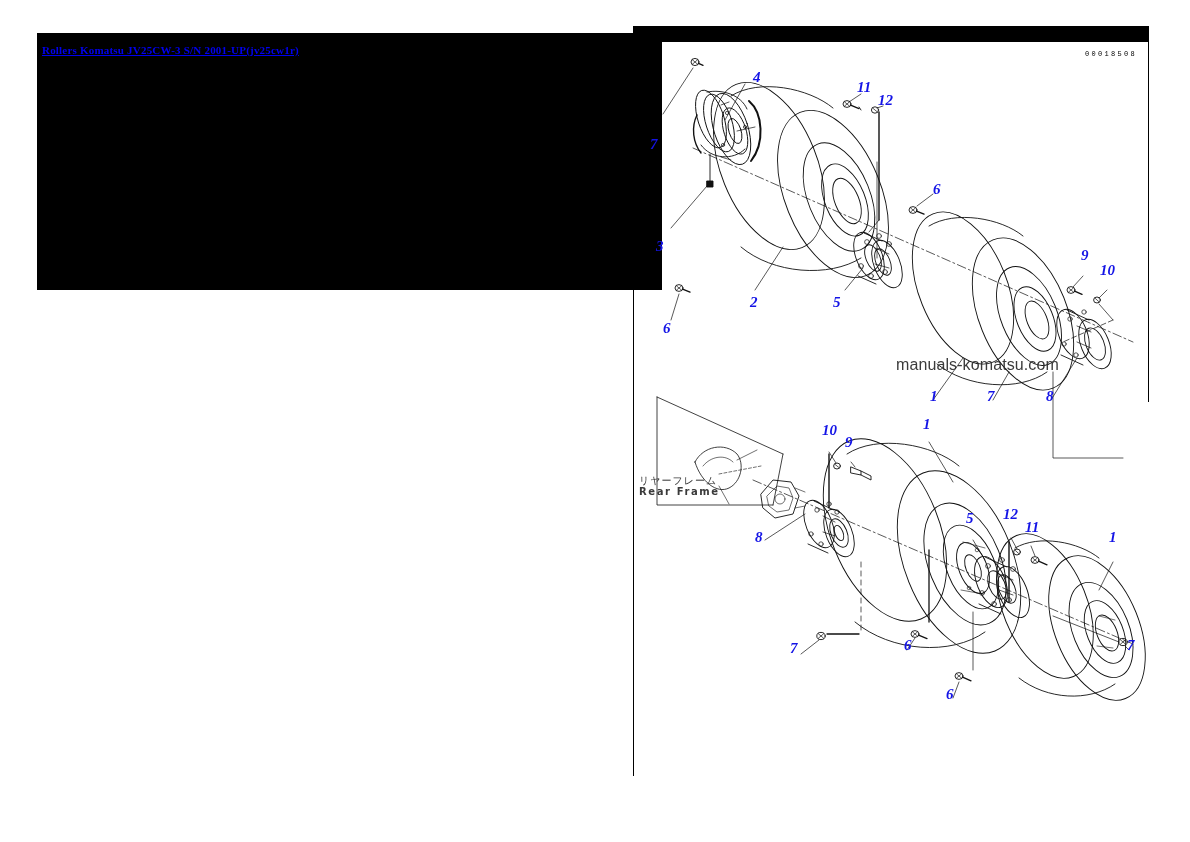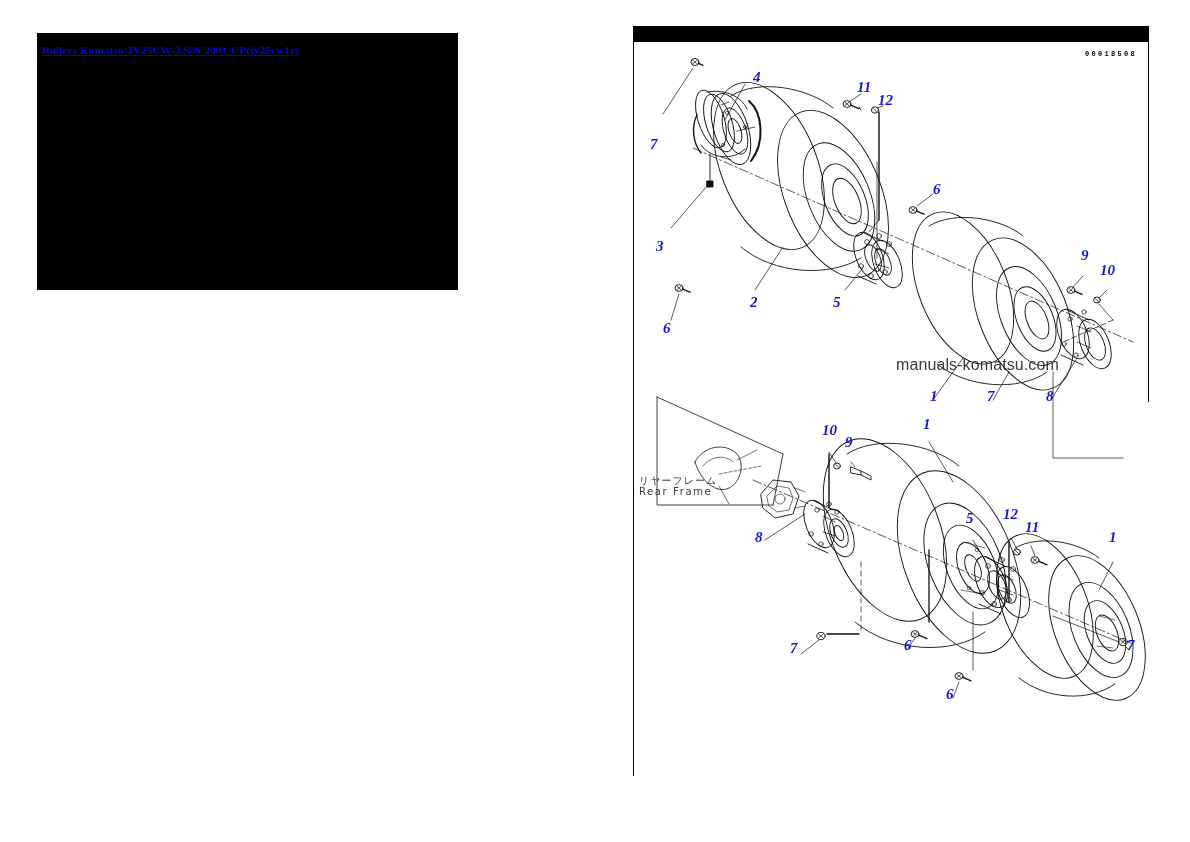--- a/index.html
+++ b/index.html
@@ -14,21 +14,21 @@
     position: relative;
     font-family: "Liberation Serif", serif;
     overflow: hidden;
   }
 
   
   #preview-panel {
     position: absolute;
     left: 37px;
     top: 33px;
-    width: 421px;
+    width: 625px;
     height: 257px;
     background: #000000;
   }
   #preview-title-link {
     position: absolute;
     left: 5px;
     top: 11px;
     color: #0000ee;
     font-family: "Liberation Serif", serif;
     font-size: 11px;
@@ -73,21 +73,20 @@
   }
   #diagram-code {
     position: absolute;
     left: 452px;
     top: 24px;
     font-family: "Liberation Mono", monospace;
     font-size: 7px;
     letter-spacing: 2.3px;
     color: #000000;
     white-space: nowrap;
-    font-weight: bold;
   }
 
   
   #drawing-svg {
     position: absolute;
     left: 0px;
     top: 16px;
     width: 516px;
     height: 734px;
   }
@@ -124,21 +123,21 @@
     left: 6px;
     top: 413px;
     color: #3a3a3a;
     font-family: "DejaVu Sans", sans-serif;
     font-size: 10px;
     line-height: 11px;
     white-space: nowrap;
     margin-top: 36px;
   }
   #frame-label .jp { letter-spacing: 1px; }
-  #frame-label .en { letter-spacing: 1.6px; }
+  #frame-label .en { letter-spacing: 1.6px; font-weight: bold; }
 </style>
 </head>
 <body>
 
 <div id="preview-panel">
   <a id="preview-title-link">Rollers Komatsu JV25CW-3 S/N 2001-UP(jv25cw1r)</a>
 </div>
 
 <div id="diagram-panel">
 

